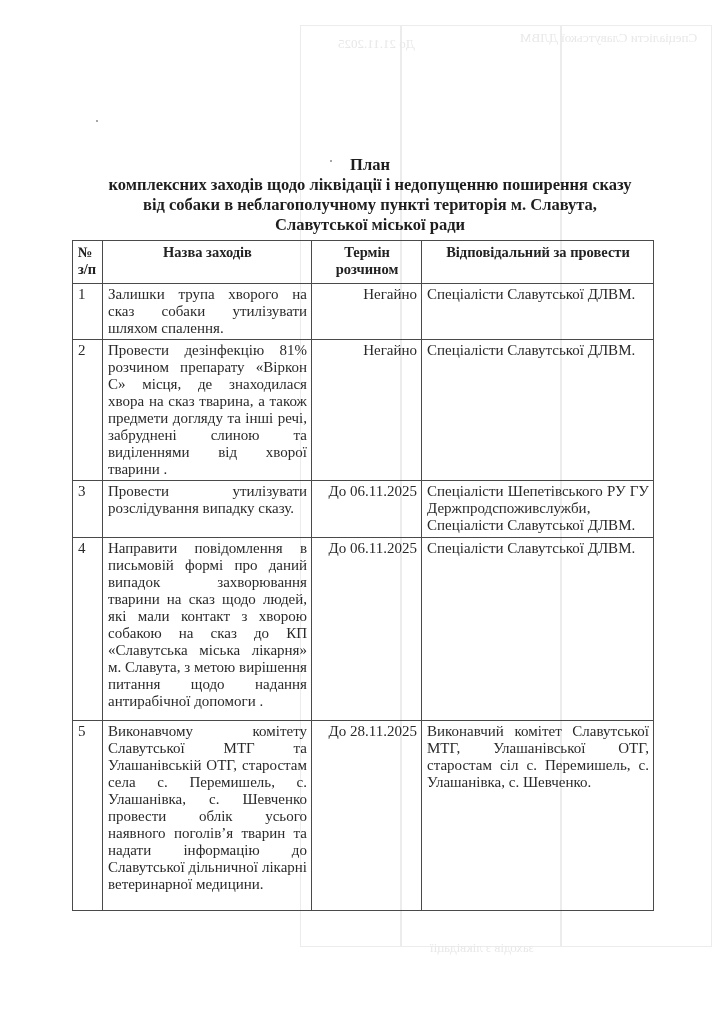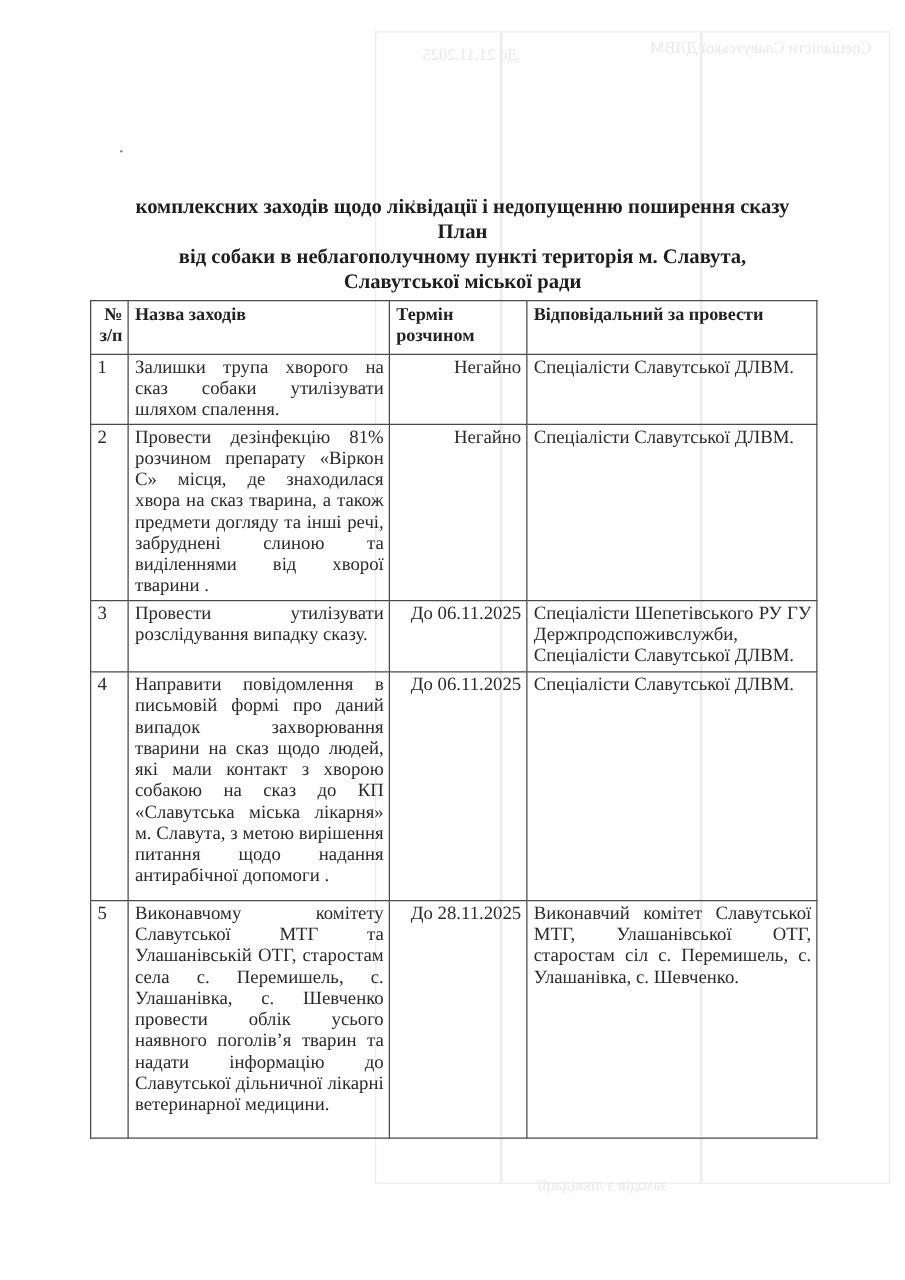--- a/index.html
+++ b/index.html
@@ -51,27 +51,27 @@
       line-height: 17px;
       table-layout: fixed;
     }
     table.plan th, table.plan td {
       border: 1.2px solid #4a4a4a;
       vertical-align: top;
       padding: 2px 4px 2px 5px;
     }
     table.plan th {
       font-weight: bold;
-      text-align: left;
+      text-align: center;
       padding-top: 3px;
       height: 37px;
       font-size: 14.5px;
       color: #222;
     }
-    table.plan th.col-num { text-align: right; }
+    table.plan th.col-num { text-align: left; }
     col.c1 { width: 30px; }
     col.c2 { width: 209px; }
     col.c3 { width: 110px; }
     col.c4 { width: 232px; }
     td.num { padding-left: 8px; }
     td.task { text-align: justify; text-align-last: left; }
     td.term { text-align: right; }
     td.resp { text-align: justify; text-align-last: left; }
     tr.r1 td { height: 45px; }
     tr.r2 td { height: 130px; }
@@ -92,22 +92,22 @@
 <div class="bleed" style="left:400px;top:25px;width:0;height:920px;"></div>
 <div class="bleed" style="left:560px;top:25px;width:0;height:920px;"></div>
 <div class="bleed-text" style="left:520px;top:30px;">Спеціалісти Славутської ДЛВМ</div>
 <div class="bleed-text" style="left:338px;top:36px;">До 21.11.2025</div>
 <div class="bleed-text" style="left:430px;top:940px;">заходів з ліквідації</div>
 
 <div class="dot" style="left:96px;top:120px;"></div>
 <div class="dot" style="left:330px;top:160px;"></div>
 
 <div class="title-block">
+  <div>План</div>
   <div>комплексних заходів щодо  ліквідації і недопущенню поширення сказу</div>
-  <div>План</div>
   <div>від собаки в неблагополучному пункті територія  м. Славута,</div>
   <div>Славутської міської ради</div>
 </div>
 
 <table class="plan">
   <colgroup>
     <col class="c1">
       <col class="c2">
       <col class="c3">
       <col class="c4">

